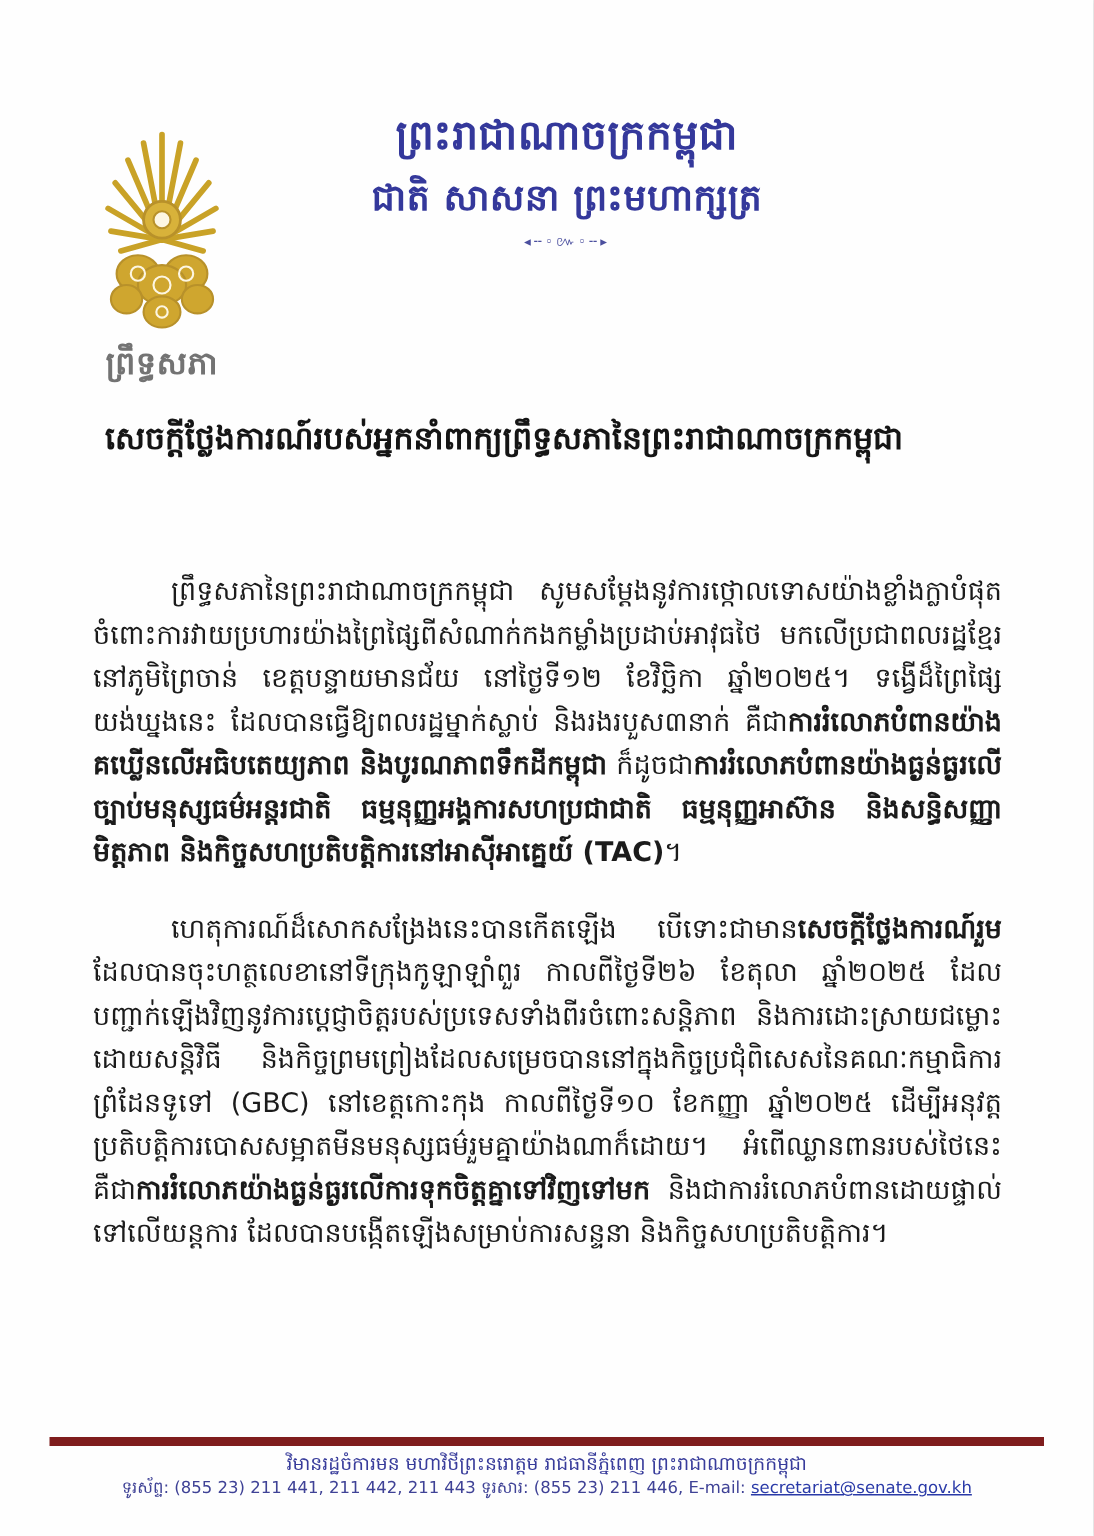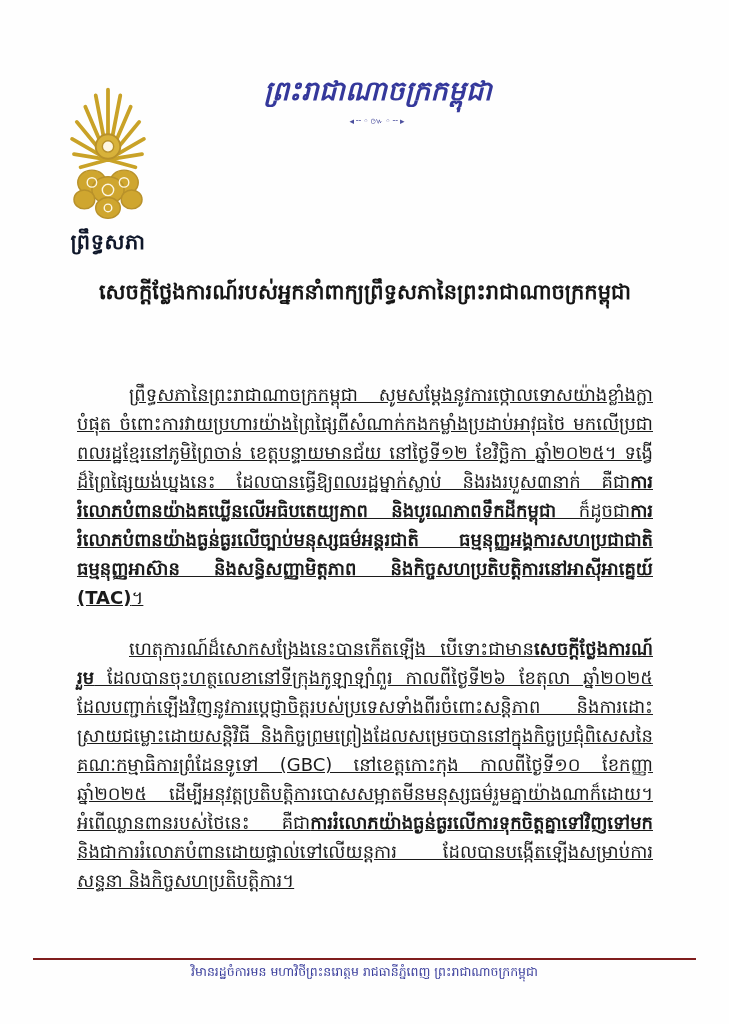--- a/index.html
+++ b/index.html
@@ -5,42 +5,42 @@
   html,body{margin:0;padding:0;background:#e8e8e8;}
   .page{
     position:relative;width:729px;height:1024px;background:#fefefe;
     margin:0 auto;overflow:hidden;
     font-family:"DejaVu Sans","Liberation Sans",sans-serif;
     box-shadow:0 0 4px rgba(0,0,0,.25);
   }
   
   .emblem-wrap{position:absolute;left:48px;top:84px;width:120px;text-align:center;}
   .emblem-wrap svg{width:104px;height:142px;display:block;margin:0 auto;}
-  .emblem-label{margin-top:2px;font-size:21px;font-weight:700;color:#0f172a;letter-spacing:.5px;}
+  .emblem-label{margin-top:2px;font-size:21px;font-weight:700;color:#737373;letter-spacing:.5px;}
   .kingdom{position:absolute;left:168px;top:74px;width:420px;text-align:center;color:#34389b;}
-  .kingdom .l1{font-size:27px;font-weight:700;line-height:34px;letter-spacing:.5px;font-style:italic;}
+  .kingdom .l1{font-size:27px;font-weight:700;line-height:34px;letter-spacing:.5px;}
   .kingdom .l2{font-size:24px;font-weight:700;line-height:32px;margin-top:8px;letter-spacing:.5px;}
   .kingdom .divider{font-size:9px;color:#4b4f9e;letter-spacing:2px;margin-top:7px;}
   
   .doc-title{
-    position:absolute;left:70px;top:274px;width:590px;text-align:center;
+    position:absolute;left:70px;top:274px;width:590px;
     font-size:21px;font-weight:700;line-height:37px;color:#151515;
   }
   
   .body-text{
     position:absolute;left:62px;top:380px;width:606px;
     font-size:18px;line-height:29px;color:#1b1b1b;text-align:justify;
   }
-  .body-text p{margin:0 15px 22px;text-indent:52px;text-decoration:underline;}
+  .body-text p{margin:0 0 22px;text-indent:52px;}
   .body-text p.last{margin-top:18px;}
   .body-text b{font-weight:700;}
   
   .doc-footer{
     position:absolute;left:33px;top:958px;width:663px;text-align:center;
-    border-top:2px solid #7f1d1d;padding-top:3px;color:#383c9b;
+    border-top:6px solid #7f1d1d;padding-top:3px;color:#383c9b;
   }
   .doc-footer .f1{font-size:12.5px;line-height:17px;}
   .doc-footer .f2{font-size:11px;line-height:15px;color:#3f4296;}
   .doc-footer a{color:#2a3aa8;text-decoration:underline;cursor:pointer;}
 </style>
 </head>
 <body>
 
 <div class="page">
 
@@ -76,29 +76,31 @@
         <circle cx="72" cy="104" r="5"></circle>
         <circle cx="55" cy="112" r="6"></circle>
         <circle cx="55" cy="131" r="4"></circle>
       </g>
     </svg>
     <div class="emblem-label">ព្រឹទ្ធសភា</div>
   </div>
 
   <div class="kingdom">
     <div class="l1">ព្រះរាជាណាចក្រកម្ពុជា</div>
+    <div class="l2">ជាតិ សាសនា ព្រះមហាក្សត្រ</div>
     <div class="divider">◂╌◦៚◦╌▸</div>
   </div>
 
   <div class="doc-title">
     <div>សេចក្ដីថ្លែងការណ៍របស់អ្នកនាំពាក្យព្រឹទ្ធសភានៃព្រះរាជាណាចក្រកម្ពុជា</div>
   </div>
 
   <div class="body-text">
     <p><span>ព្រឹទ្ធសភានៃព្រះរាជាណាចក្រកម្ពុជា សូមសម្ដែងនូវការថ្កោលទោសយ៉ាងខ្លាំងក្លាបំផុត ចំពោះការវាយប្រហារយ៉ាងព្រៃផ្សៃពីសំណាក់កងកម្លាំងប្រដាប់អាវុធថៃ មកលើប្រជាពលរដ្ឋខ្មែរនៅភូមិព្រៃចាន់ ខេត្តបន្ទាយមានជ័យ នៅថ្ងៃទី១២ ខែវិច្ឆិកា ឆ្នាំ២០២៥។ ទង្វើដ៏ព្រៃផ្សៃយង់ឃ្នងនេះ ដែលបានធ្វើឱ្យពលរដ្ឋម្នាក់ស្លាប់ និងរងរបួស៣នាក់ គឺជា</span><b>ការរំលោភបំពានយ៉ាងគឃ្លើនលើអធិបតេយ្យភាព និងបូរណភាពទឹកដីកម្ពុជា</b><span> ក៏ដូចជា</span><b>ការរំលោភបំពានយ៉ាងធ្ងន់ធ្ងរលើច្បាប់មនុស្សធម៌អន្តរជាតិ ធម្មនុញ្ញអង្គការសហប្រជាជាតិ ធម្មនុញ្ញអាស៊ាន និងសន្ធិសញ្ញាមិត្តភាព និងកិច្ចសហប្រតិបត្តិការនៅអាស៊ីអាគ្នេយ៍ (TAC)</b><span>។</span></p>
     <p><span>ហេតុការណ៍ដ៏សោកសង្រែងនេះបានកើតឡើង បើទោះជាមាន</span><b>សេចក្ដីថ្លែងការណ៍រួម</b><span> ដែលបានចុះហត្ថលេខានៅទីក្រុងកូឡាឡាំពួរ កាលពីថ្ងៃទី២៦ ខែតុលា ឆ្នាំ២០២៥ ដែលបញ្ជាក់ឡើងវិញនូវការប្ដេជ្ញាចិត្តរបស់ប្រទេសទាំងពីរចំពោះសន្តិភាព និងការដោះស្រាយជម្លោះដោយសន្តិវិធី និងកិច្ចព្រមព្រៀងដែលសម្រេចបាននៅក្នុងកិច្ចប្រជុំពិសេសនៃគណៈកម្មាធិការព្រំដែនទូទៅ (GBC) នៅខេត្តកោះកុង កាលពីថ្ងៃទី១០ ខែកញ្ញា ឆ្នាំ២០២៥ ដើម្បីអនុវត្តប្រតិបត្តិការបោសសម្អាតមីនមនុស្សធម៌រួមគ្នាយ៉ាងណាក៏ដោយ។ អំពើឈ្លានពានរបស់ថៃនេះ គឺជា</span><b>ការរំលោភយ៉ាងធ្ងន់ធ្ងរលើការទុកចិត្តគ្នាទៅវិញទៅមក</b><span> និងជាការរំលោភបំពានដោយផ្ទាល់ទៅលើយន្តការ ដែលបានបង្កើតឡើងសម្រាប់ការសន្ទនា និងកិច្ចសហប្រតិបត្តិការ។</span></p>
   </div>
 
   <div class="doc-footer">
     <div class="f1">វិមានរដ្ឋចំការមន មហាវិថីព្រះនរោត្ដម រាជធានីភ្នំពេញ ព្រះរាជាណាចក្រកម្ពុជា</div>
+    <div class="f2"><span>ទូរស័ព្ទ: (855 23) 211 441, 211 442, 211 443 ទូរសារ: (855 23) 211 446, E-mail: </span><a>secretariat@senate.gov.kh</a></div>
   </div>
 
 </div>
 
 </body></html>

